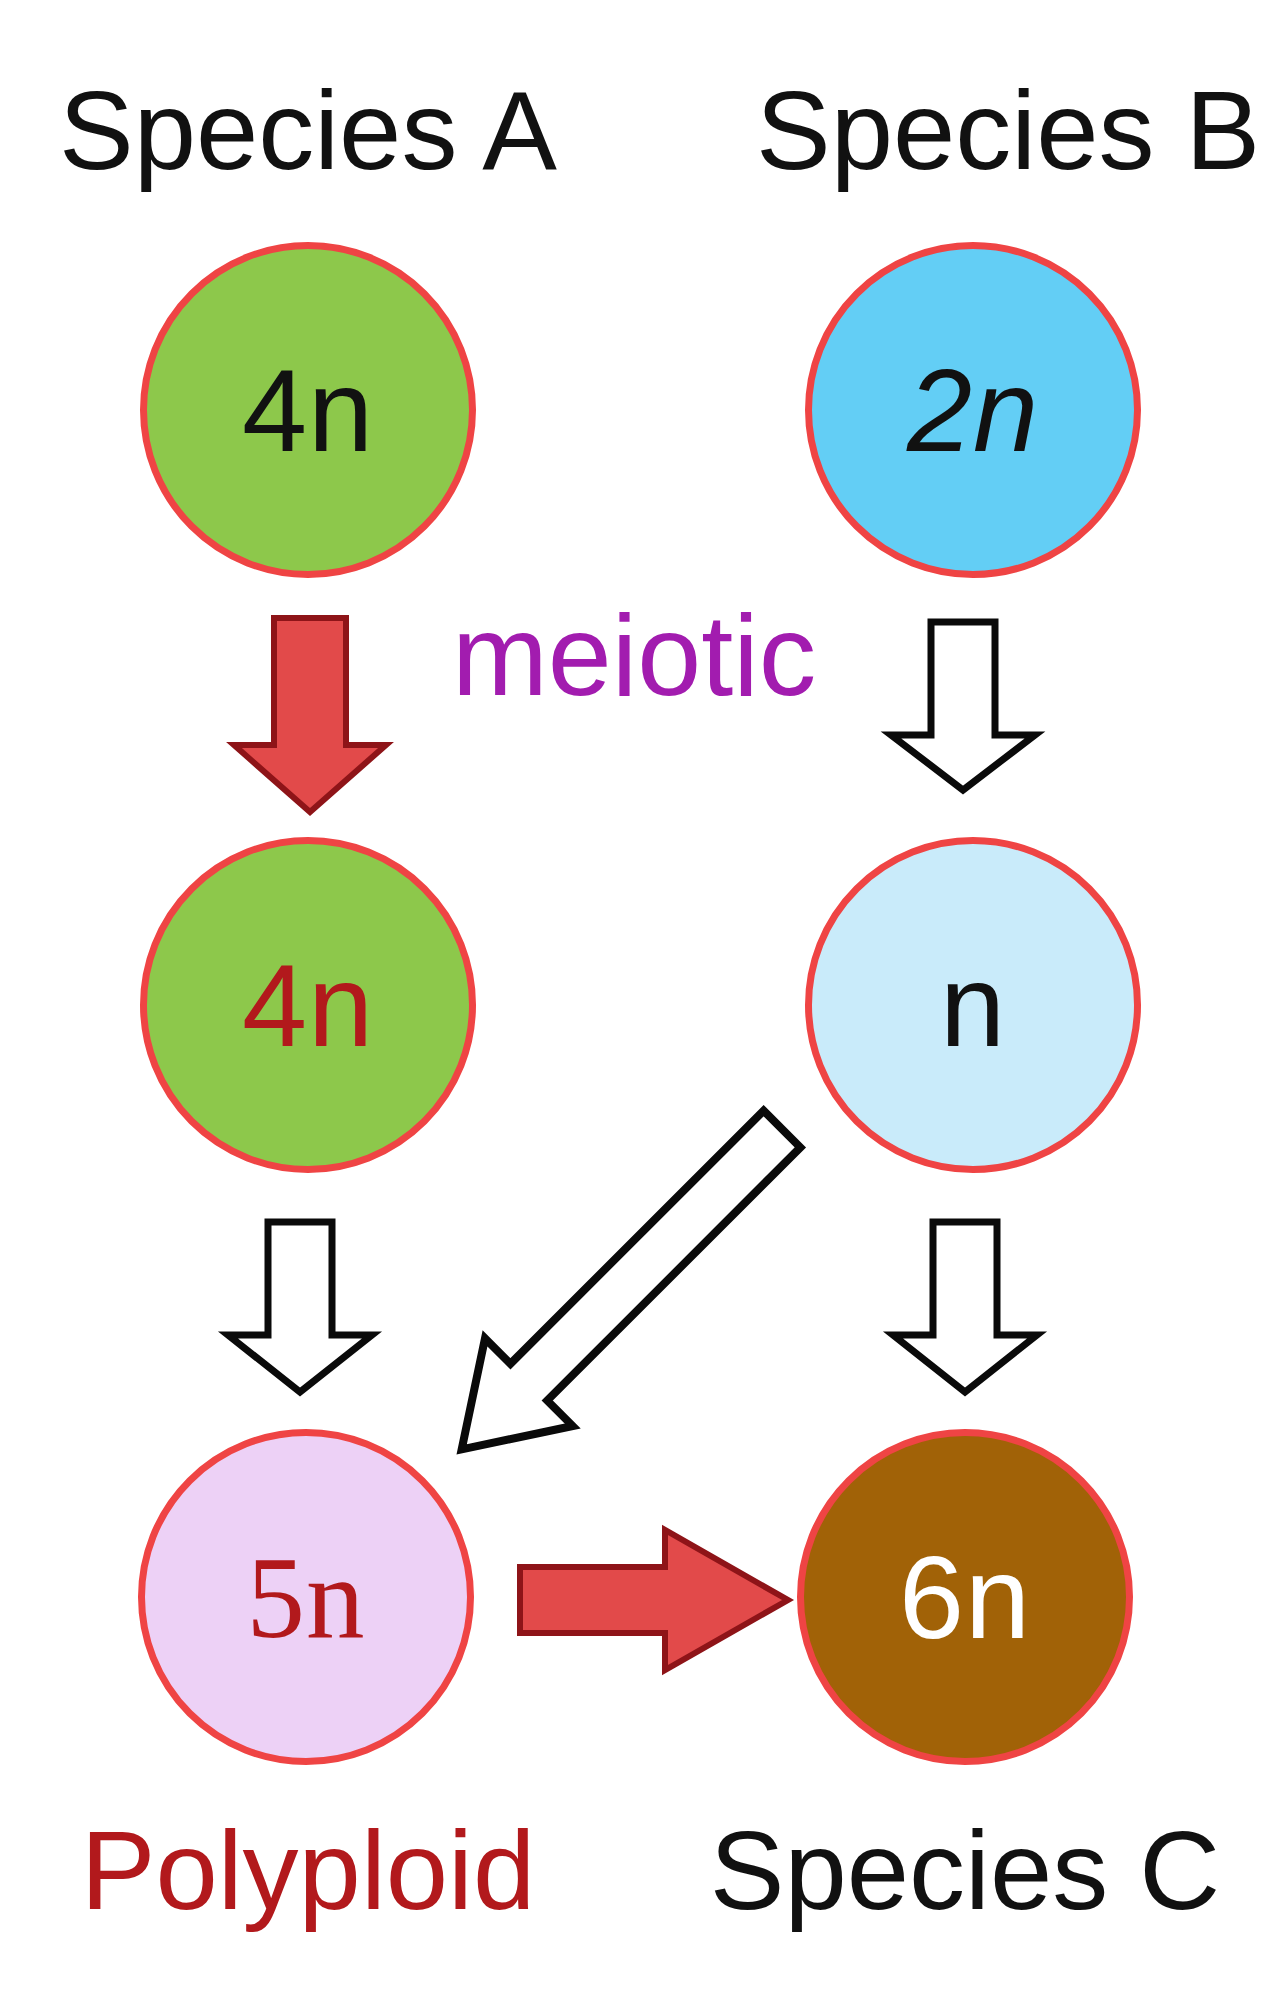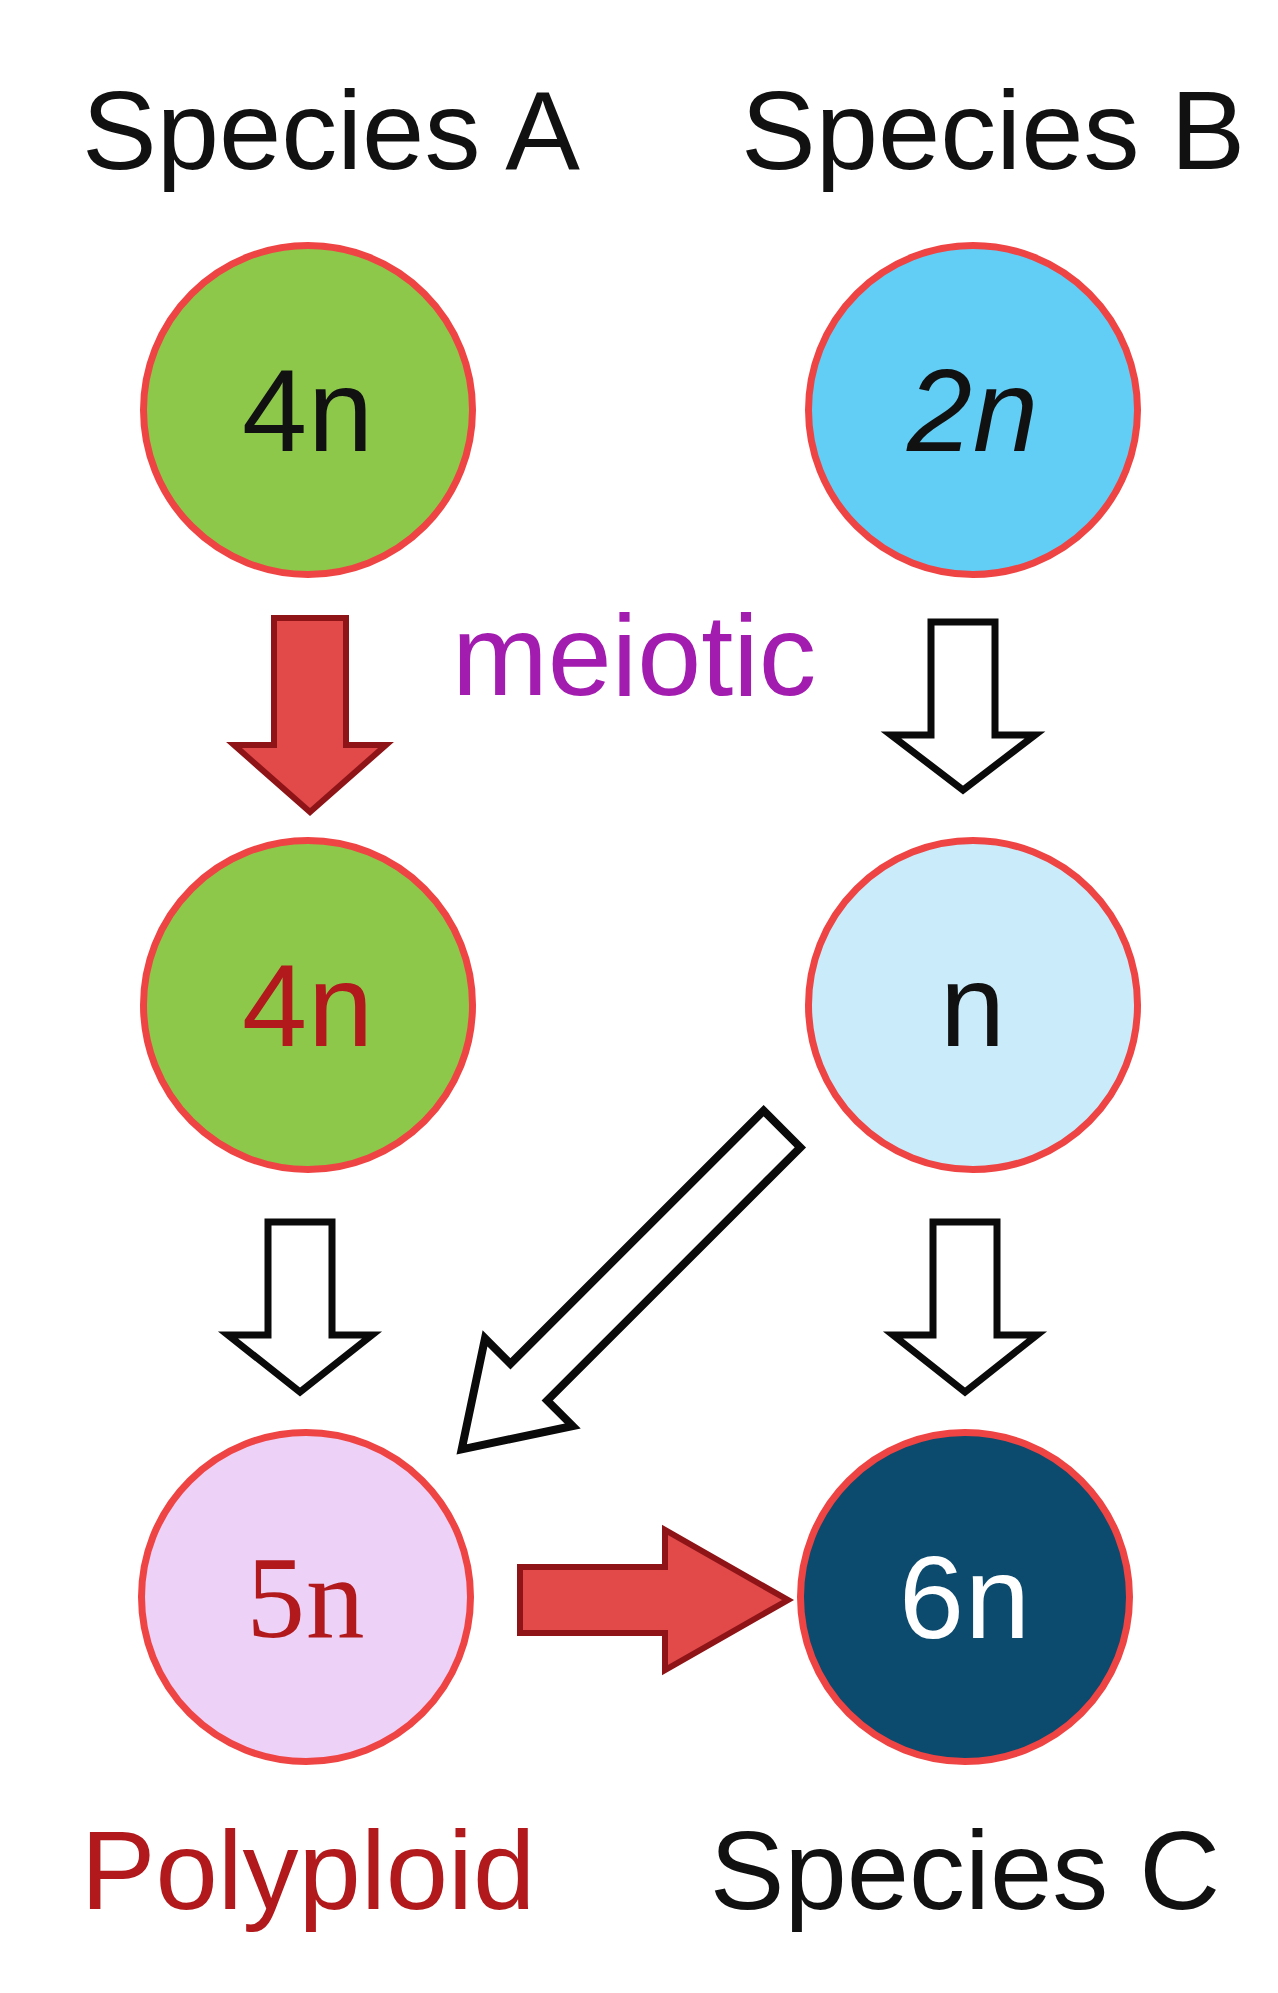--- a/index.html
+++ b/index.html
@@ -12,21 +12,20 @@
     overflow:hidden;
   }
   .species-label{
     position:absolute;
     width:500px;
     font-size:112px;
     line-height:130px;
     text-align:center;
     color:#111111;
     white-space:nowrap;
-    margin-left:23px;
   }
   .node{
     position:absolute;
     width:336px;
     height:336px;
     border:7px solid #ef4444;
     border-radius:50%;
     box-sizing:border-box;
     display:flex;
     align-items:center;
@@ -57,21 +56,21 @@
     width:1278px;
     height:1993px;
   }
 </style>
 </head>
 <body>
 
 <div class="canvas">
 
   <div class="species-label" style="left:58px; top:66px;">Species A</div>
-  <div class="species-label" style="left:718px; top:66px;">Species B</div>
+  <div class="species-label" style="left:756px; top:66px;">Species B</div>
 
   <svg class="arrows" viewBox="0 0 1278 1993">
 
     <polygon points="274,618 346,618 346,745 386,745 310,812 234,745 274,745" stroke-width="6" stroke-linejoin="miter" fill="#E24A4A" stroke="#8E1418"></polygon>
 
     <polygon points="931,622 995,622 995,735 1035,735 963,790 891,735 931,735" stroke-width="7" stroke-linejoin="miter" fill="#FFFFFF" stroke="#0A0A0A"></polygon>
 
     <polygon points="268,1222 332,1222 332,1335 372,1335 300,1392 228,1335 268,1335" stroke-width="7" stroke-linejoin="miter" fill="#FFFFFF" stroke="#0A0A0A"></polygon>
 
     <polygon points="933,1222 997,1222 997,1335 1037,1335 965,1392 893,1335 933,1335" stroke-width="7" stroke-linejoin="miter" fill="#FFFFFF" stroke="#0A0A0A"></polygon>
@@ -97,20 +96,20 @@
   <div class="node" style="left: 140px; top: 837px; background-color: rgb(141, 200, 75);">
     <span class="node-label" style="color: rgb(178, 25, 28);">4n</span>
   </div>
   <div class="node" style="left: 805px; top: 837px; background-color: rgb(201, 235, 250);">
     <span class="node-label" style="color: rgb(17, 17, 17);">n</span>
   </div>
 
   <div class="node" style="left: 138px; top: 1429px; background-color: rgb(237, 209, 246); font-family: Liberation Serif, serif;">
     <span class="node-label" style="color: rgb(178, 25, 28);">5n</span>
   </div>
-  <div class="node" style="left: 797px; top: 1429px; background-color: #0c4a6e;">
+  <div class="node" style="left: 797px; top: 1429px; background-color: #a16207;">
     <span class="node-label" style="color: rgb(255, 255, 255);">6n</span>
   </div>
 
   <div class="bottom-label" style="left: 48px; top: 1806px; color: rgb(178, 25, 28);">Polyploid</div>
   <div class="bottom-label" style="left:705px; top:1806px; color:#111111;">Species C</div>
 
 </div>
 
 </body></html>

